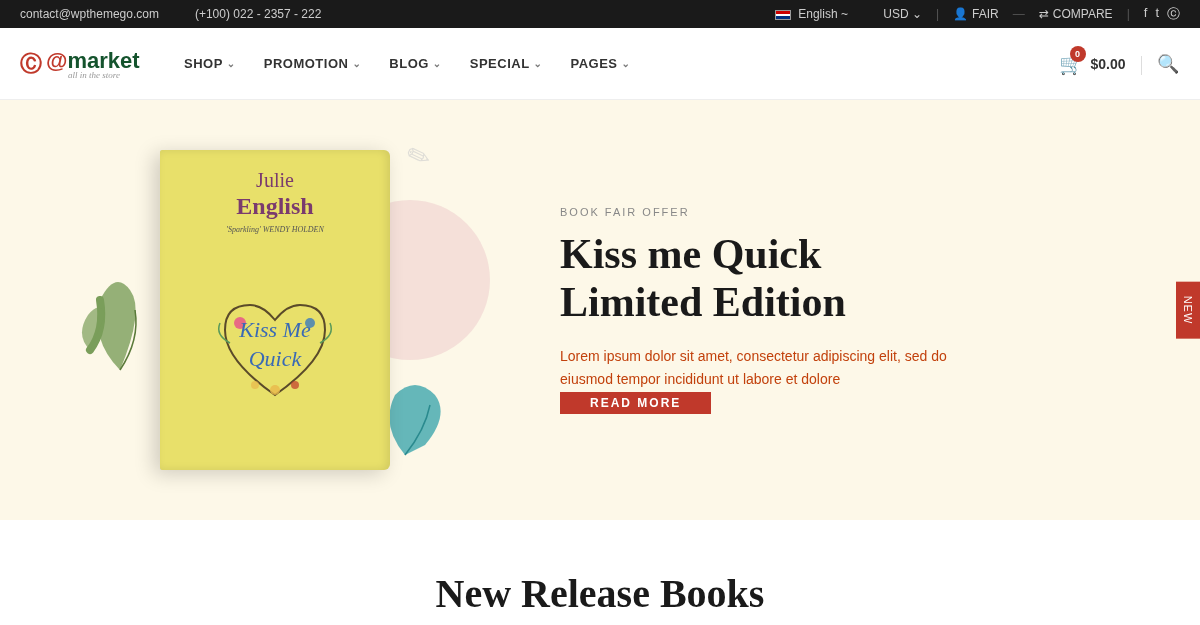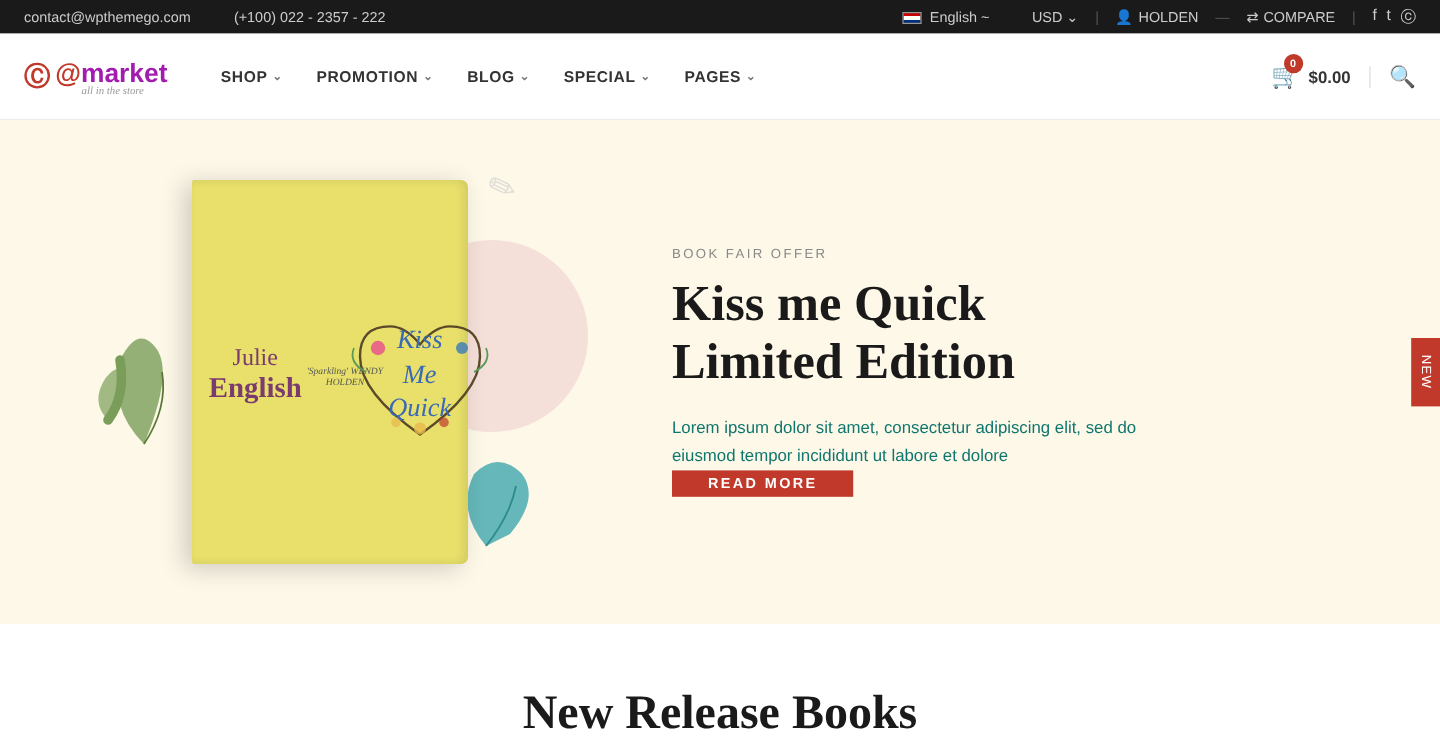--- a/index.html
+++ b/index.html
@@ -48,21 +48,21 @@
       font-size: 22px;
       font-weight: bold;
     }
     .logo-text {
       font-family: Arial, sans-serif;
       font-size: 22px;
       font-weight: 800;
       color: #222;
       margin-left: 4px;
     }
-    .logo-text span { color: #a21caf; }
+    .logo-text span { color: #14532d; }
     .logo-sub {
       font-size: 9px;
       color: #999;
       display: block;
       margin-left: 26px;
       margin-top: -4px;
       font-style: italic;
     }
     .home-btn {
       background: #c0392b;
@@ -176,21 +176,21 @@
     .book-container {
       position: absolute;
       left: 160px;
       top: 50px;
       width: 230px;
       height: 320px;
       background: #e8e06a;
       border-radius: 2px 6px 6px 2px;
       box-shadow: -6px 4px 20px rgba(0,0,0,0.18), inset -3px 0 8px rgba(0,0,0,0.1);
       display: flex;
-      flex-direction: row;
+      flex-direction: column;
       align-items: center;
       padding: 18px 14px 14px;
       font-family: Georgia, serif;
     }
     .book-author {
       font-size: 18px;
       color: #7a3b6e;
       text-align: center;
       line-height: 1.2;
       font-style: normal;
@@ -265,21 +265,21 @@
     .hero-title {
       font-family: Georgia, serif;
       font-size: 42px;
       color: #1a1a1a;
       line-height: 1.15;
       margin-bottom: 18px;
     }
     .hero-desc {
       font-family: Arial, sans-serif;
       font-size: 14px;
-      color: #0f766e;
+      color: #c2410c;
       line-height: 1.7;
       max-width: 400px;
     }
     .read-more-btn {
       background: #c0392b;
       color: #fff;
       font-family: Arial, sans-serif;
       font-size: 12px;
       font-weight: 700;
       letter-spacing: 2px;
@@ -334,21 +334,21 @@
         <span>English</span> ~
       </a>
       &nbsp;
       <a href="#">
         <span>USD</span> ⌄
       </a>
     </div>
     <span class="divider-v">|</span>
     <a href="#" class="login-btn">
       <span>👤</span>
-      <span>HOLDEN</span>
+      <span>FAIR</span>
     </a>
     <span class="divider-v">―</span>
     <a href="#" class="compare-btn">
       <span>⇄</span>
       <span>COMPARE</span>
     </a>
     <span class="divider-v">|</span>
     <div class="social-icons">
       <span class="social-icon">f</span>
       <span class="social-icon">t</span>

